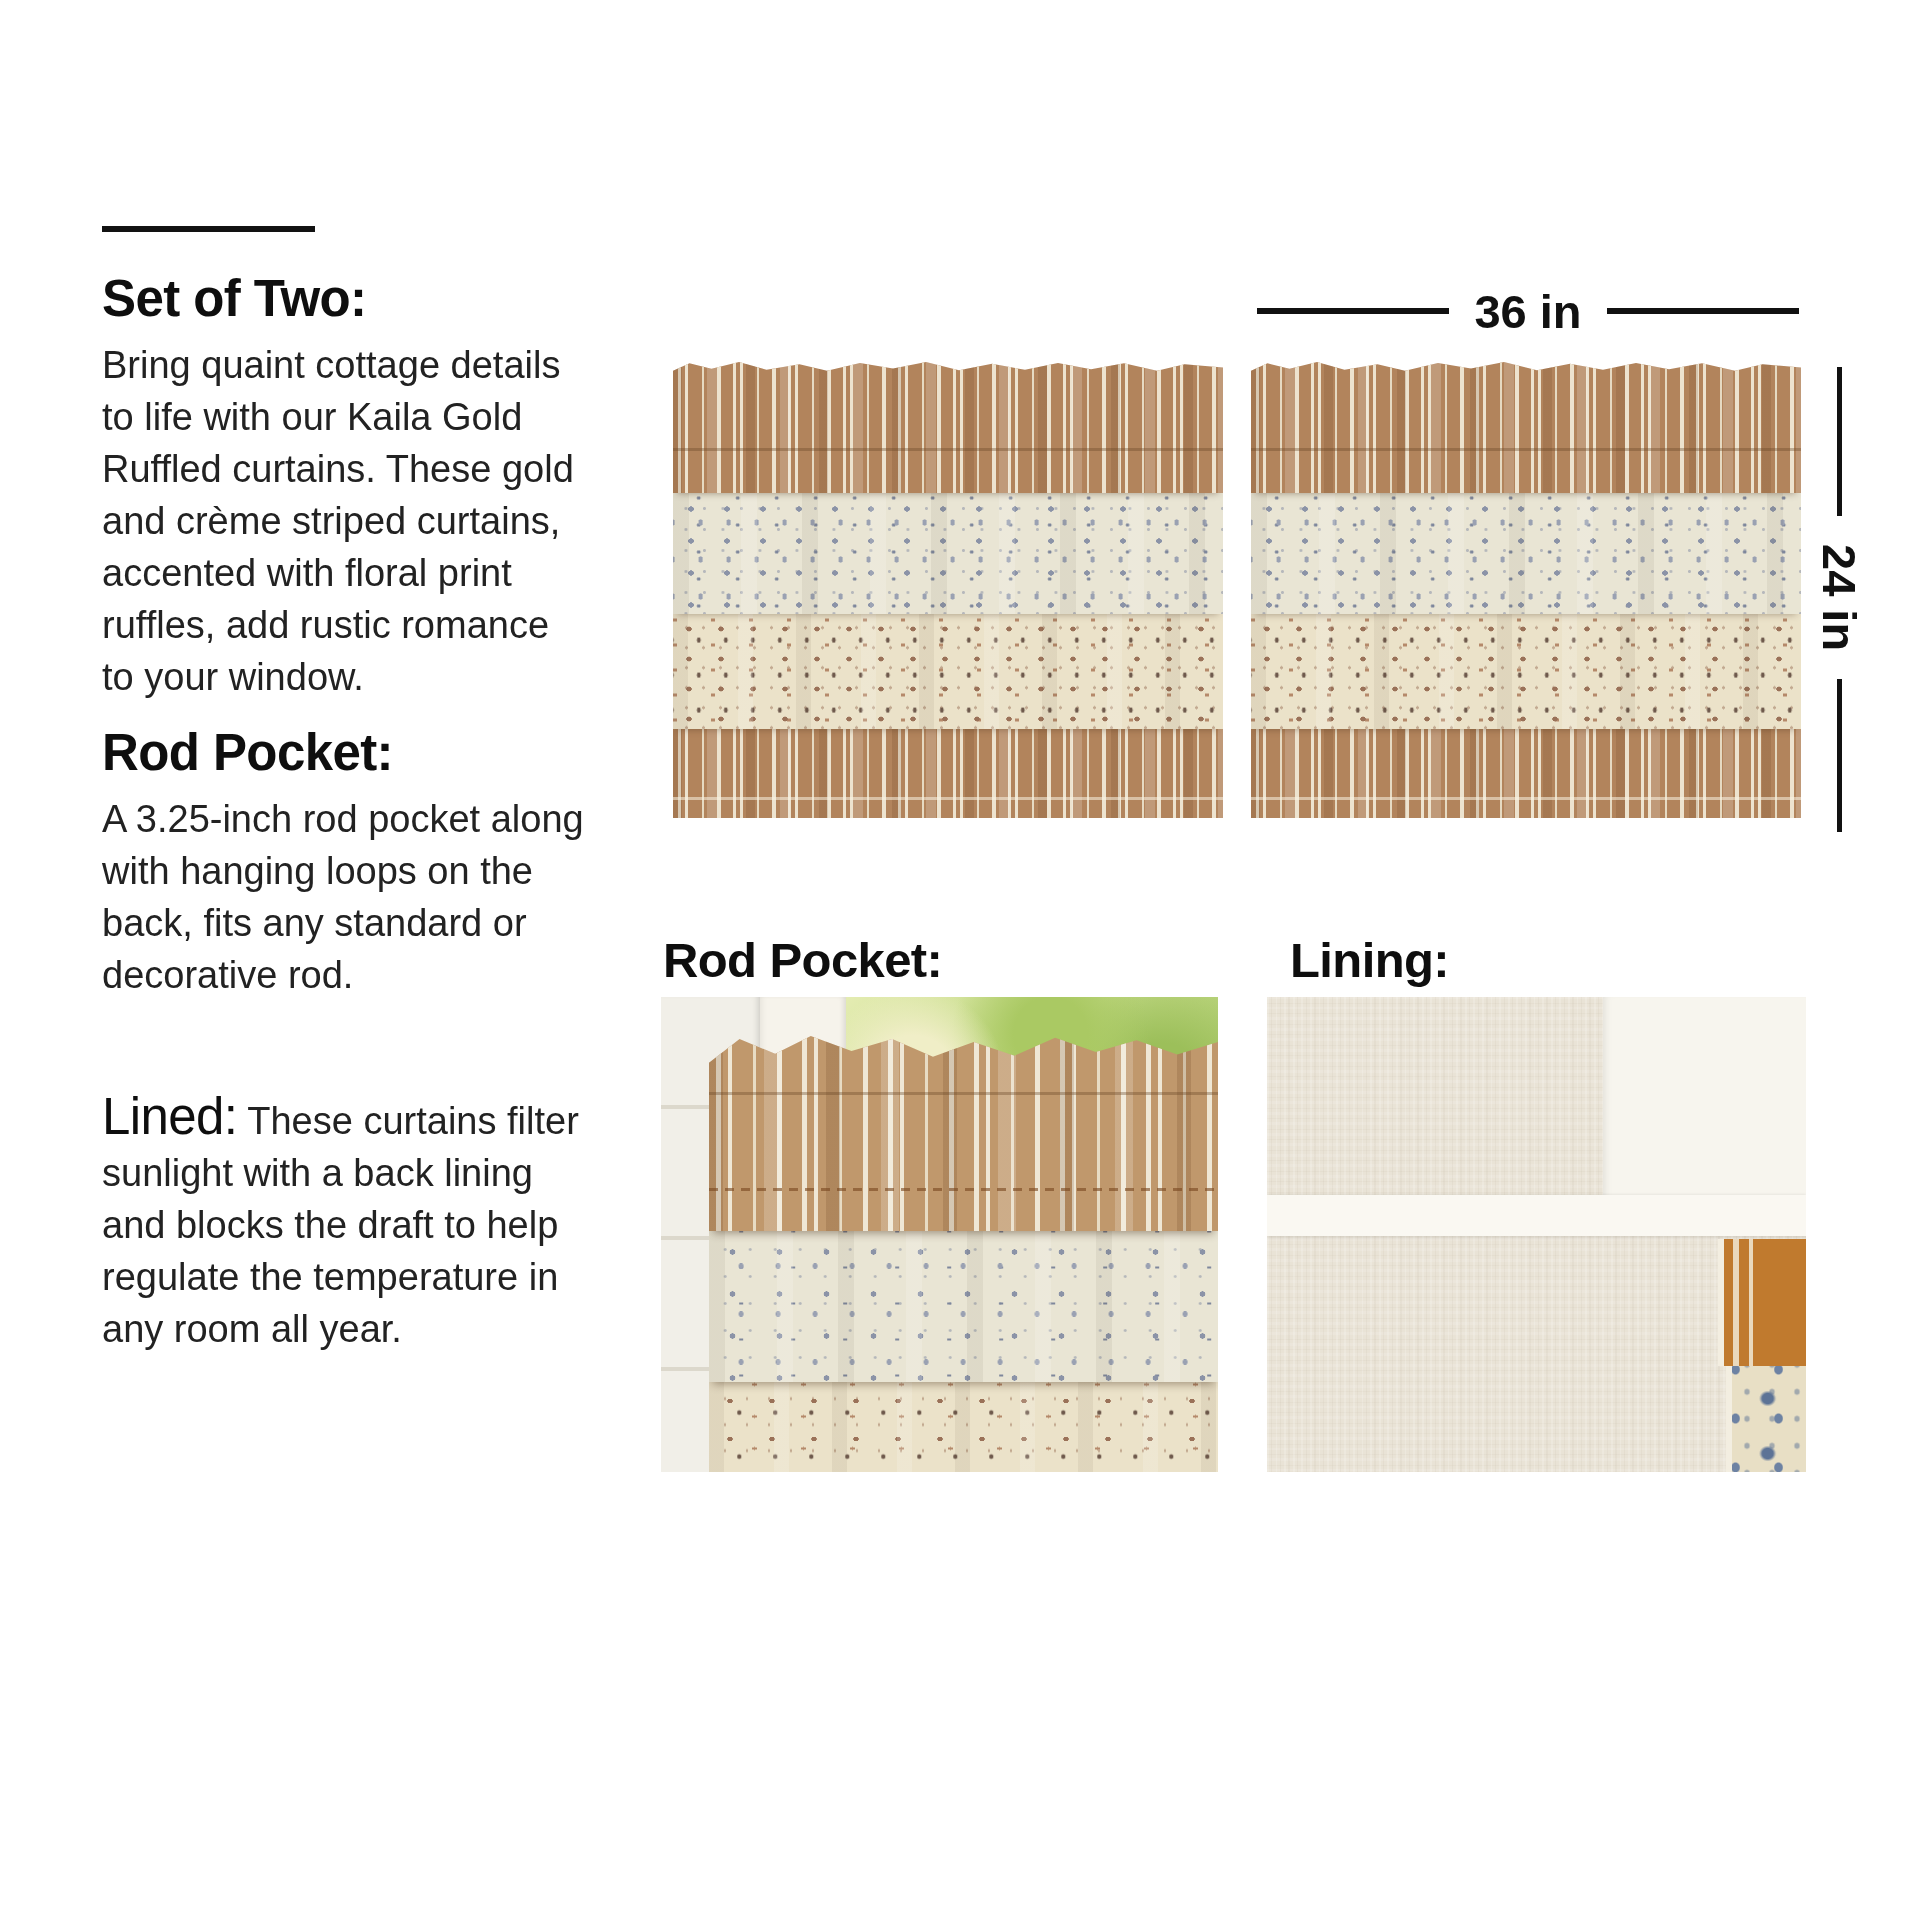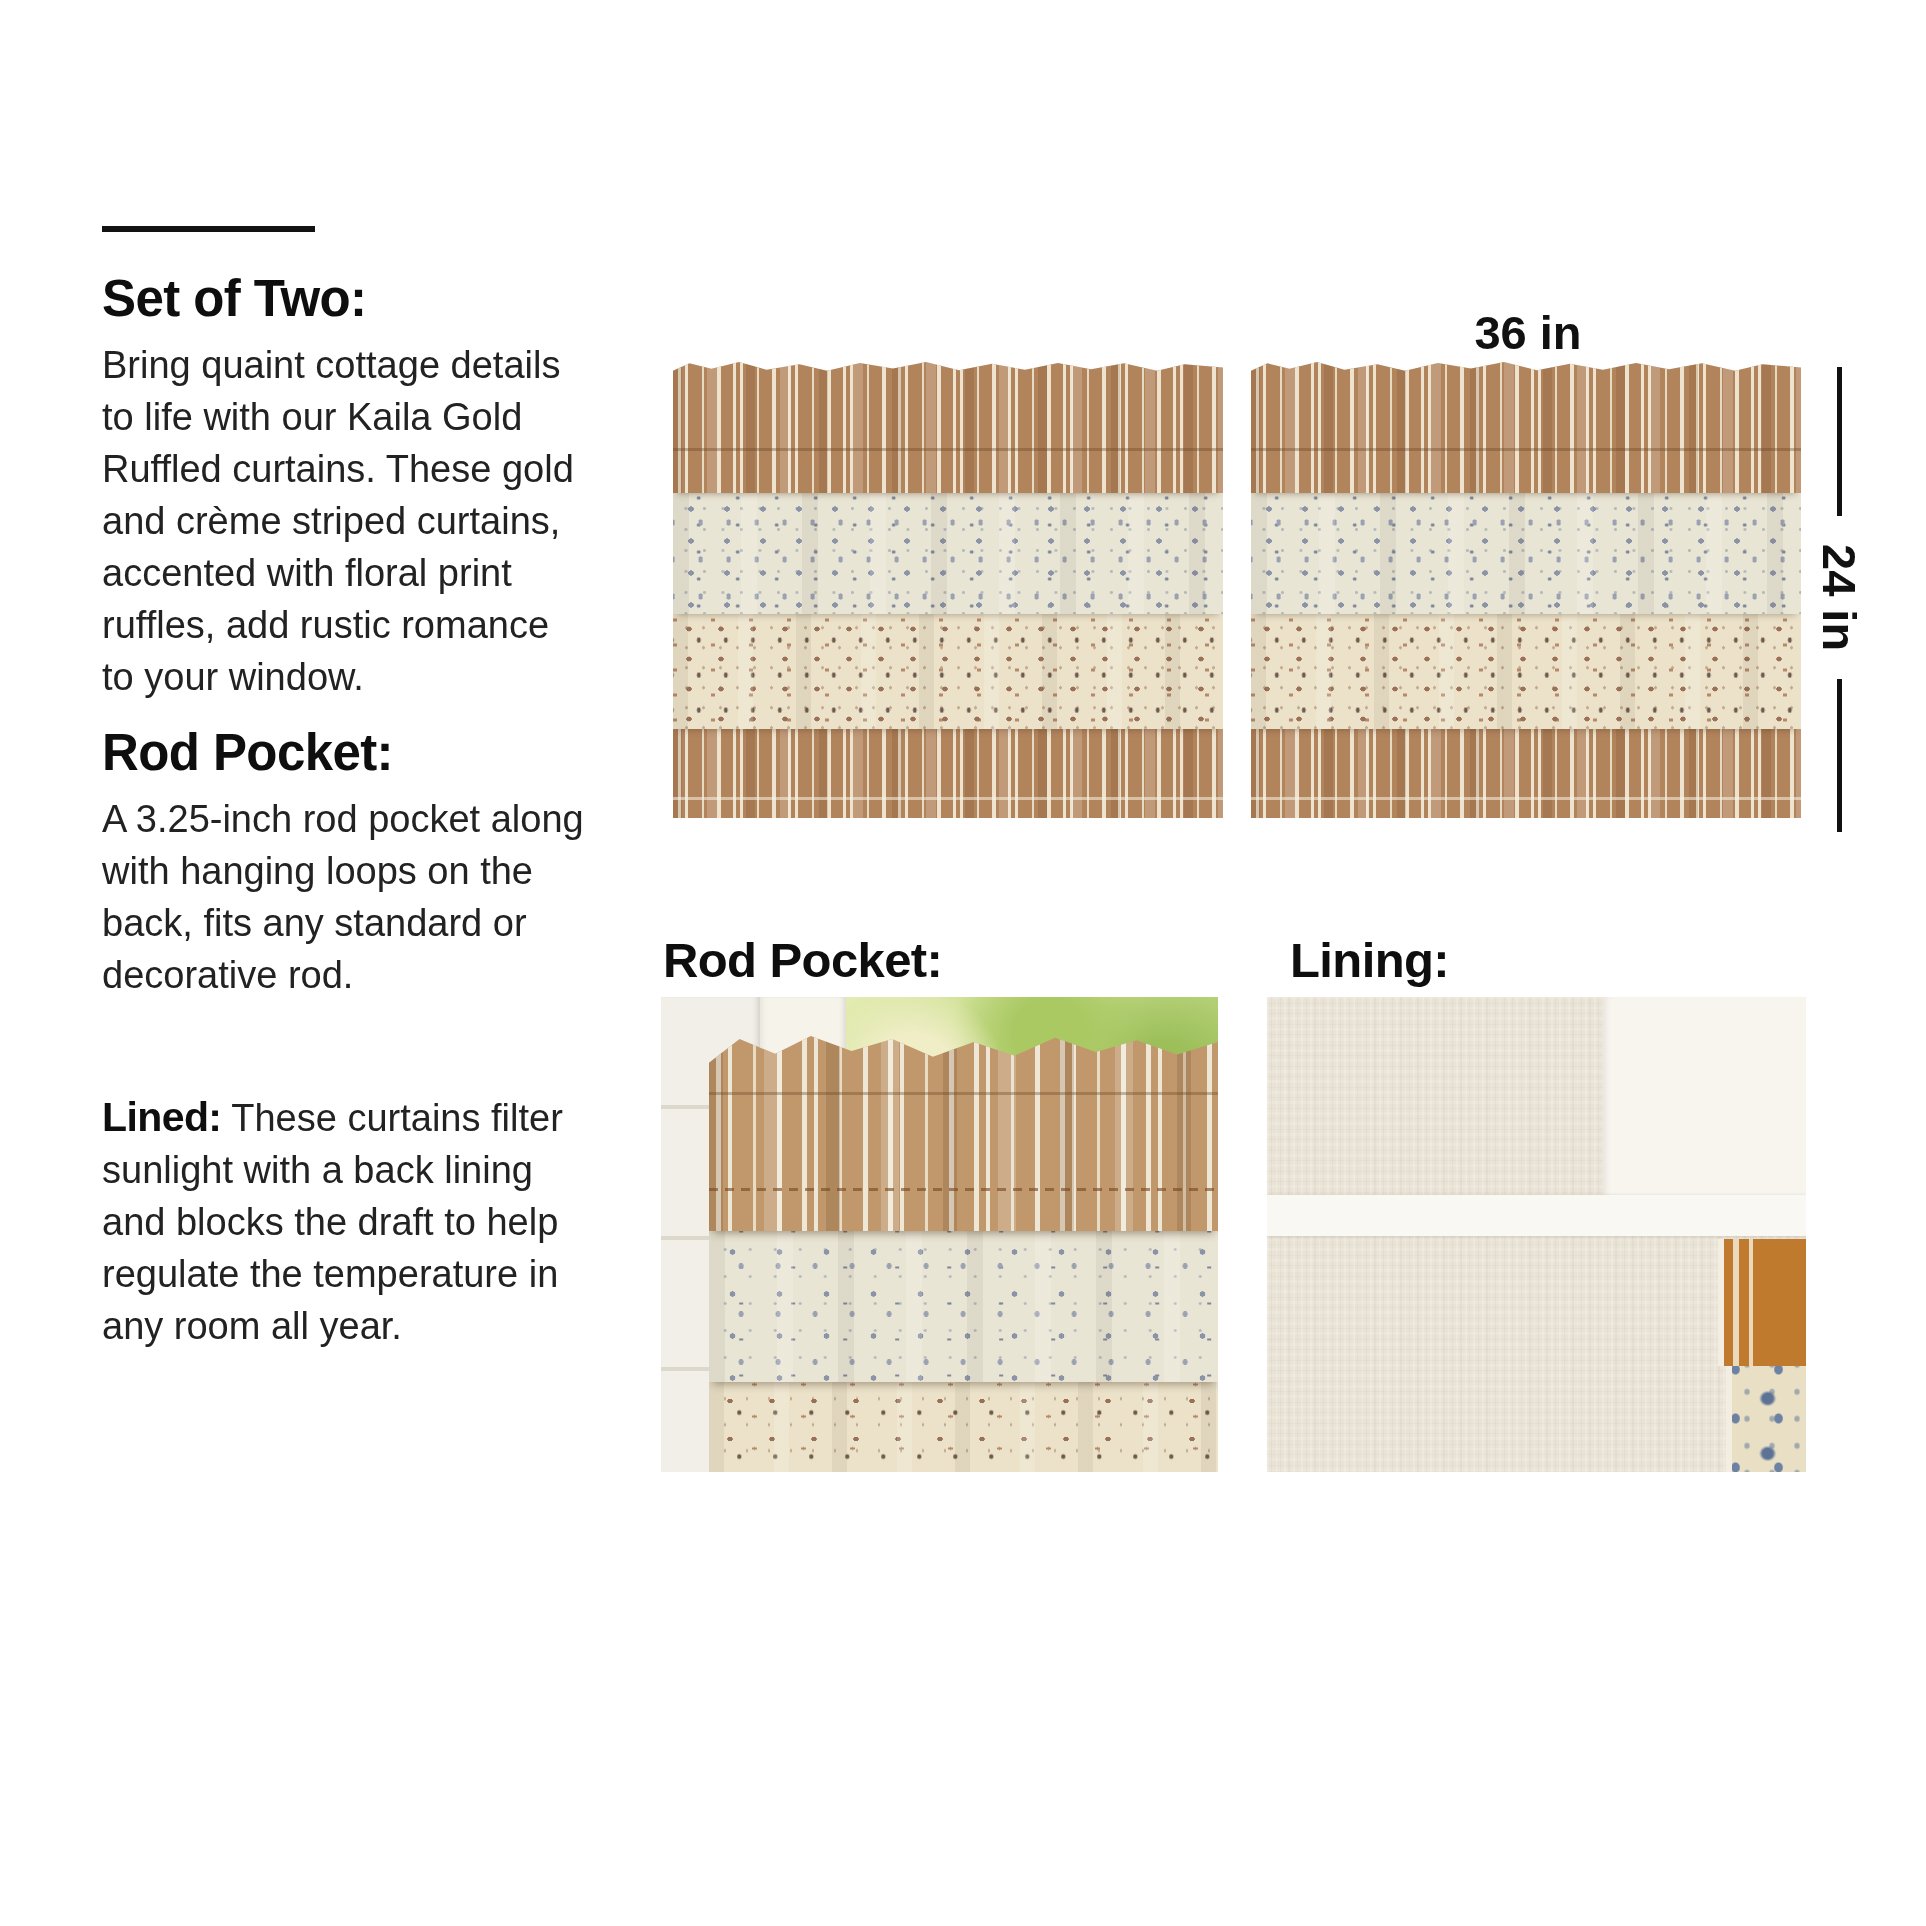--- a/index.html
+++ b/index.html
@@ -6,28 +6,28 @@
   #canvas{
     position:relative;width:1926px;height:1472px;background:#ffffff;overflow:hidden;
     font-family:"Liberation Sans",sans-serif;color:#161616;
   }
   
   .rule{position:absolute;left:102px;width:213px;height:6.2px;background:#121212;}
   #rule-top{top:226px;}
   #rule-bottom{top:1695px;}
   .tb{position:absolute;left:102px;width:616px;}
   .h{margin:0 0 13.6px 0;font-size:51px;font-weight:700;letter-spacing:-0.6px;line-height:1.05;color:#0e0e0e;}
-  .hin{font-size:41px;font-weight:700;letter-spacing:-0.6px;color:#0e0e0e;}
+  .hin{font-size:51px;font-weight:400;letter-spacing:-0.6px;color:#0e0e0e;}
   .b{margin:0;font-size:38px;line-height:52px;font-weight:400;color:#222222;white-space:pre-line;}
   #sec-set{top:272px;}
   #sec-rod{top:726px;}
   #sec-lined{top:1091px;}
   #sec-care{top:1394px;}
   
-  #dim-w{position:absolute;left:1257px;top:280px;width:542px;height:62px;display:flex;align-items:center;gap:25px;flex-direction:column;}
+  #dim-w{position:absolute;left:1257px;top:280px;width:542px;height:62px;display:flex;align-items:center;gap:25px;}
   #dim-w .dash{flex:1;height:5.5px;background:#111111;}
   .dlabel{font-size:47px;font-weight:700;color:#111111;letter-spacing:0;}
   #dim-h24{position:absolute;left:1815px;top:367px;height:465px;width:49px;display:flex;flex-direction:column;align-items:center;gap:28px;}
   #dim-h24 .vdash{width:5.5px;background:#111111;}
   #dim-h24 .v1{height:149px;}
   #dim-h24 .v2{flex:1;}
   .vert{writing-mode:vertical-rl;}
   
   .curtain{position:absolute;top:362px;width:550px;height:456px;display:flex;flex-direction:column;
     clip-path:polygon(0% 1.9%,3% .3%,7% 1.5%,12% 0%,17% 1.7%,23% .5%,28% 1.9%,34% .2%,40% 1.4%,46% 0%,52% 1.8%,58% .4%,64% 1.7%,70% .2%,76% 1.6%,82% .3%,88% 1.9%,93% .5%,100% 1.2%,100% 100%,0% 100%);

